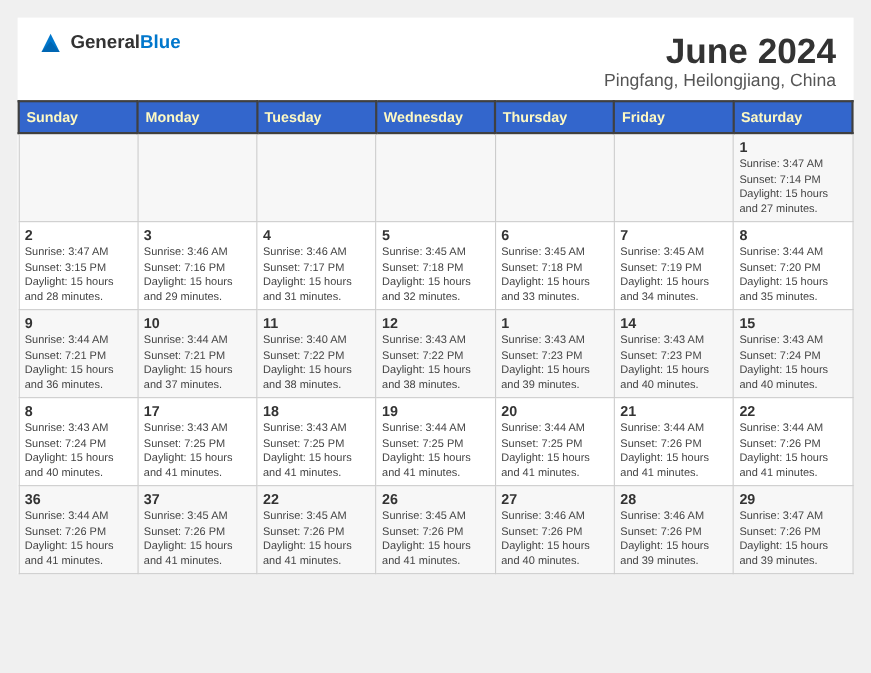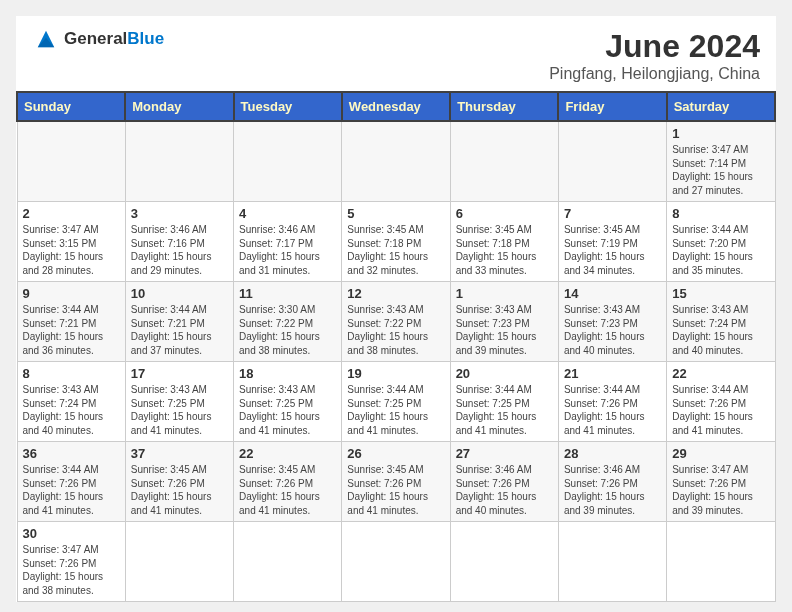--- a/index.html
+++ b/index.html
@@ -198,21 +198,21 @@
           </td>
           <td>
             <span class="day-number">10</span>
             <div class="day-info">Sunrise: 3:44 AM
 Sunset: 7:21 PM
 Daylight: 15 hours
 and 37 minutes.</div>
           </td>
           <td>
             <span class="day-number">11</span>
-            <div class="day-info">Sunrise: 3:30 AM
+            <div class="day-info">Sunrise: 3:40 AM
 Sunset: 7:22 PM
 Daylight: 15 hours
 and 38 minutes.</div>
           </td>
           <td>
             <span class="day-number">12</span>
             <div class="day-info">Sunrise: 3:43 AM
 Sunset: 7:22 PM
 Daylight: 15 hours
 and 38 minutes.</div>
@@ -333,31 +333,16 @@
 Daylight: 15 hours
 and 39 minutes.</div>
           </td>
           <td>
             <span class="day-number">29</span>
             <div class="day-info">Sunrise: 3:47 AM
 Sunset: 7:26 PM
 Daylight: 15 hours
 and 39 minutes.</div>
           </td>
-        </tr>
-        <tr>
-          <td>
-            <span class="day-number">30</span>
-            <div class="day-info">Sunrise: 3:47 AM
-Sunset: 7:26 PM
-Daylight: 15 hours
-and 38 minutes.</div>
-          </td>
-          <td class="empty-cell"></td>
-          <td class="empty-cell"></td>
-          <td class="empty-cell"></td>
-          <td class="empty-cell"></td>
-          <td class="empty-cell"></td>
-          <td class="empty-cell"></td>
         </tr>
       </tbody>
   </table>
 </div>
 
 </body></html>

